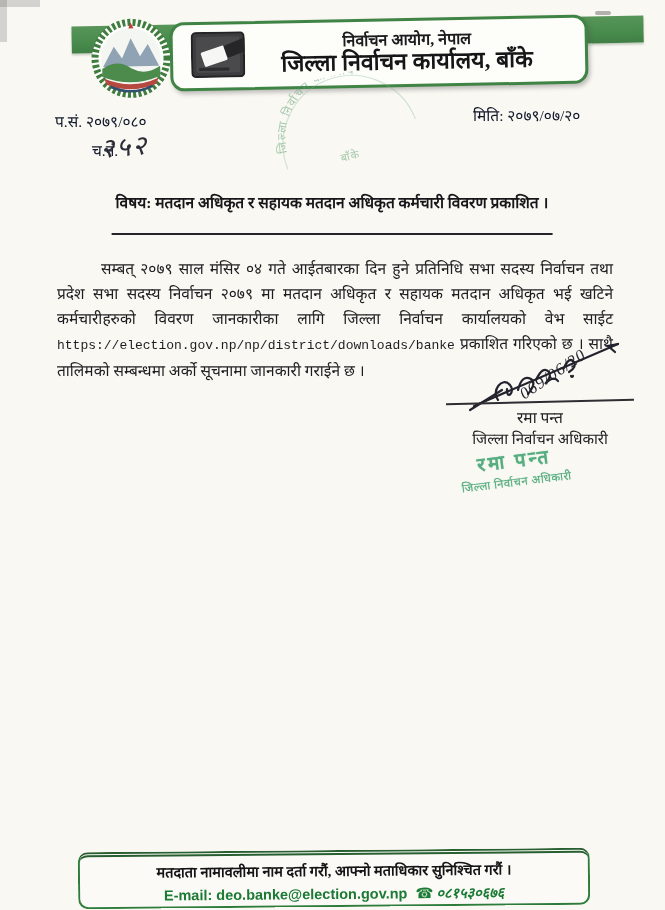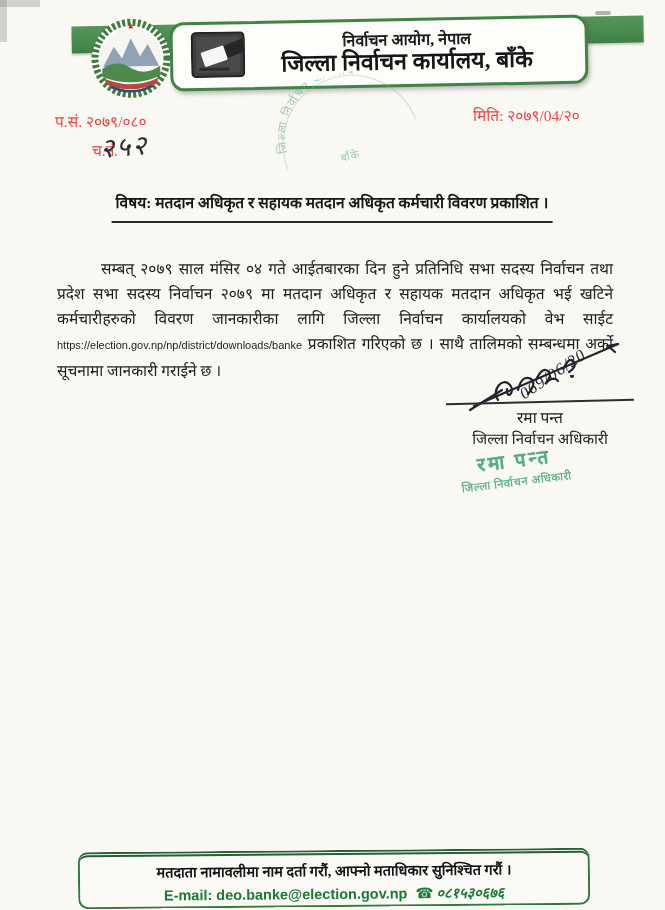--- a/index.html
+++ b/index.html
@@ -32,38 +32,38 @@
   .org-text{flex:1;text-align:center;line-height:1.12;padding-right:6px;}
   .org-line1{font-size:16px;font-weight:700;color:#1c1c1e;}
   .org-line2{font-size:23px;font-weight:700;color:#161618;}
   .emblem{position:absolute;left:90px;top:12px;width:82px;height:84px;}
 
   
   .round-stamp{position:absolute;left:270px;top:74px;width:150px;height:95px;
     opacity:.55;transform:rotate(-14deg);}
 
   
-  .meta-text{position:absolute;font-size:15.5px;color:#ef4444;}
+  .meta-text{position:absolute;font-size:15.5px;color:#0f172a;}
   .ref-no{left:55px;top:110px;}
   .dispatch{left:55px;top:139px;margin-left:37px;}
   .dispatch-no{position:absolute;left:100px;top:127px;font-size:27px;
     font-style:italic;color:#2c2c36;transform:rotate(-5deg);
     letter-spacing:2px;font-family:"DejaVu Serif",serif;}
   .date-line{left:473px;top:104px;}
 
   
   .subject{position:absolute;left:332px;top:191px;transform:translateX(-50%);
     white-space:nowrap;font-size:15.5px;font-weight:700;color:#17171a;
-    border-bottom:2px solid #26262a;padding:0 4px 8px 4px;}
+    border-bottom:2px solid #26262a;padding:0 4px 20px 4px;}
 
   
   .body-par{position:absolute;left:57px;top:240px;width:556px;
     font-size:15.5px;line-height:25px;text-align:justify;text-indent:44px;
     color:#1d1d20;}
-  .url-text{font-family:Liberation Sans, sans-serif;font-size:11px;
+  .url-text{font-family:Liberation Mono, monospace;font-size:13px;
     color:#1d1d20;}
 
   
   .sig-scribble{position:absolute;left:468px;top:334px;}
   .sig-date{position:absolute;left:527px;top:384px;font-size:16.5px;
     font-style:italic;color:#23232e;letter-spacing:1px;
     transform:rotate(-34deg);transform-origin:left bottom;white-space:nowrap;}
   .sig-line{position:absolute;left:446px;top:401px;width:188px;height:2px;
     background:#2e2e32;transform:rotate(-1.3deg);}
   .sig-name{position:absolute;left:446px;top:406px;width:188px;
@@ -141,21 +141,21 @@
       <text font-size="11.5" fill="#5fa273" letter-spacing="1.5" font-family="Liberation Serif, DejaVu Serif, serif">
         <textPath href="#arcPath" startOffset="8">जिल्ला निर्वाचन कार्यालय</textPath>
       </text>
       <text x="62" y="86" font-size="11" fill="#5fa273" letter-spacing="1" font-family="Liberation Serif, DejaVu Serif, serif">बाँके</text>
     </svg>
   </div>
 
   <div class="meta-text ref-no">प.सं. २०७९/०८०</div>
   <div class="meta-text dispatch">च.नं.</div>
   <div class="dispatch-no">२५२</div>
-  <div class="meta-text date-line">मिति: २०७९/04/२०</div>
+  <div class="meta-text date-line">मिति: २०७९/०७/२०</div>
 
   <div class="subject">विषय: मतदान अधिकृत र सहायक मतदान अधिकृत कर्मचारी विवरण प्रकाशित ।</div>
 
   <p class="body-par"><span>सम्बत् २०७९ साल मंसिर ०४ गते आईतबारका दिन हुने प्रतिनिधि सभा सदस्य निर्वाचन तथा प्रदेश सभा सदस्य निर्वाचन २०७९ मा मतदान अधिकृत र सहायक मतदान अधिकृत भई खटिने कर्मचारीहरुको विवरण जानकारीका लागि जिल्ला निर्वाचन कार्यालयको वेभ साईट </span><span class="url-text">https://election.gov.np/np/district/downloads/banke</span><span> प्रकाशित गरिएको छ । साथै तालिमको सम्बन्धमा अर्को सूचनामा जानकारी गराईने छ ।</span></p>
 
   <div class="sig-scribble">
     <svg width="180" height="80" viewBox="0 0 180 80">
       <g fill="none" stroke="#23232e" stroke-width="2.2" stroke-linecap="round">
         <path d="M6,72 L150,10"></path>
         <path d="M150,10 l-10,2 l7,6"></path>

